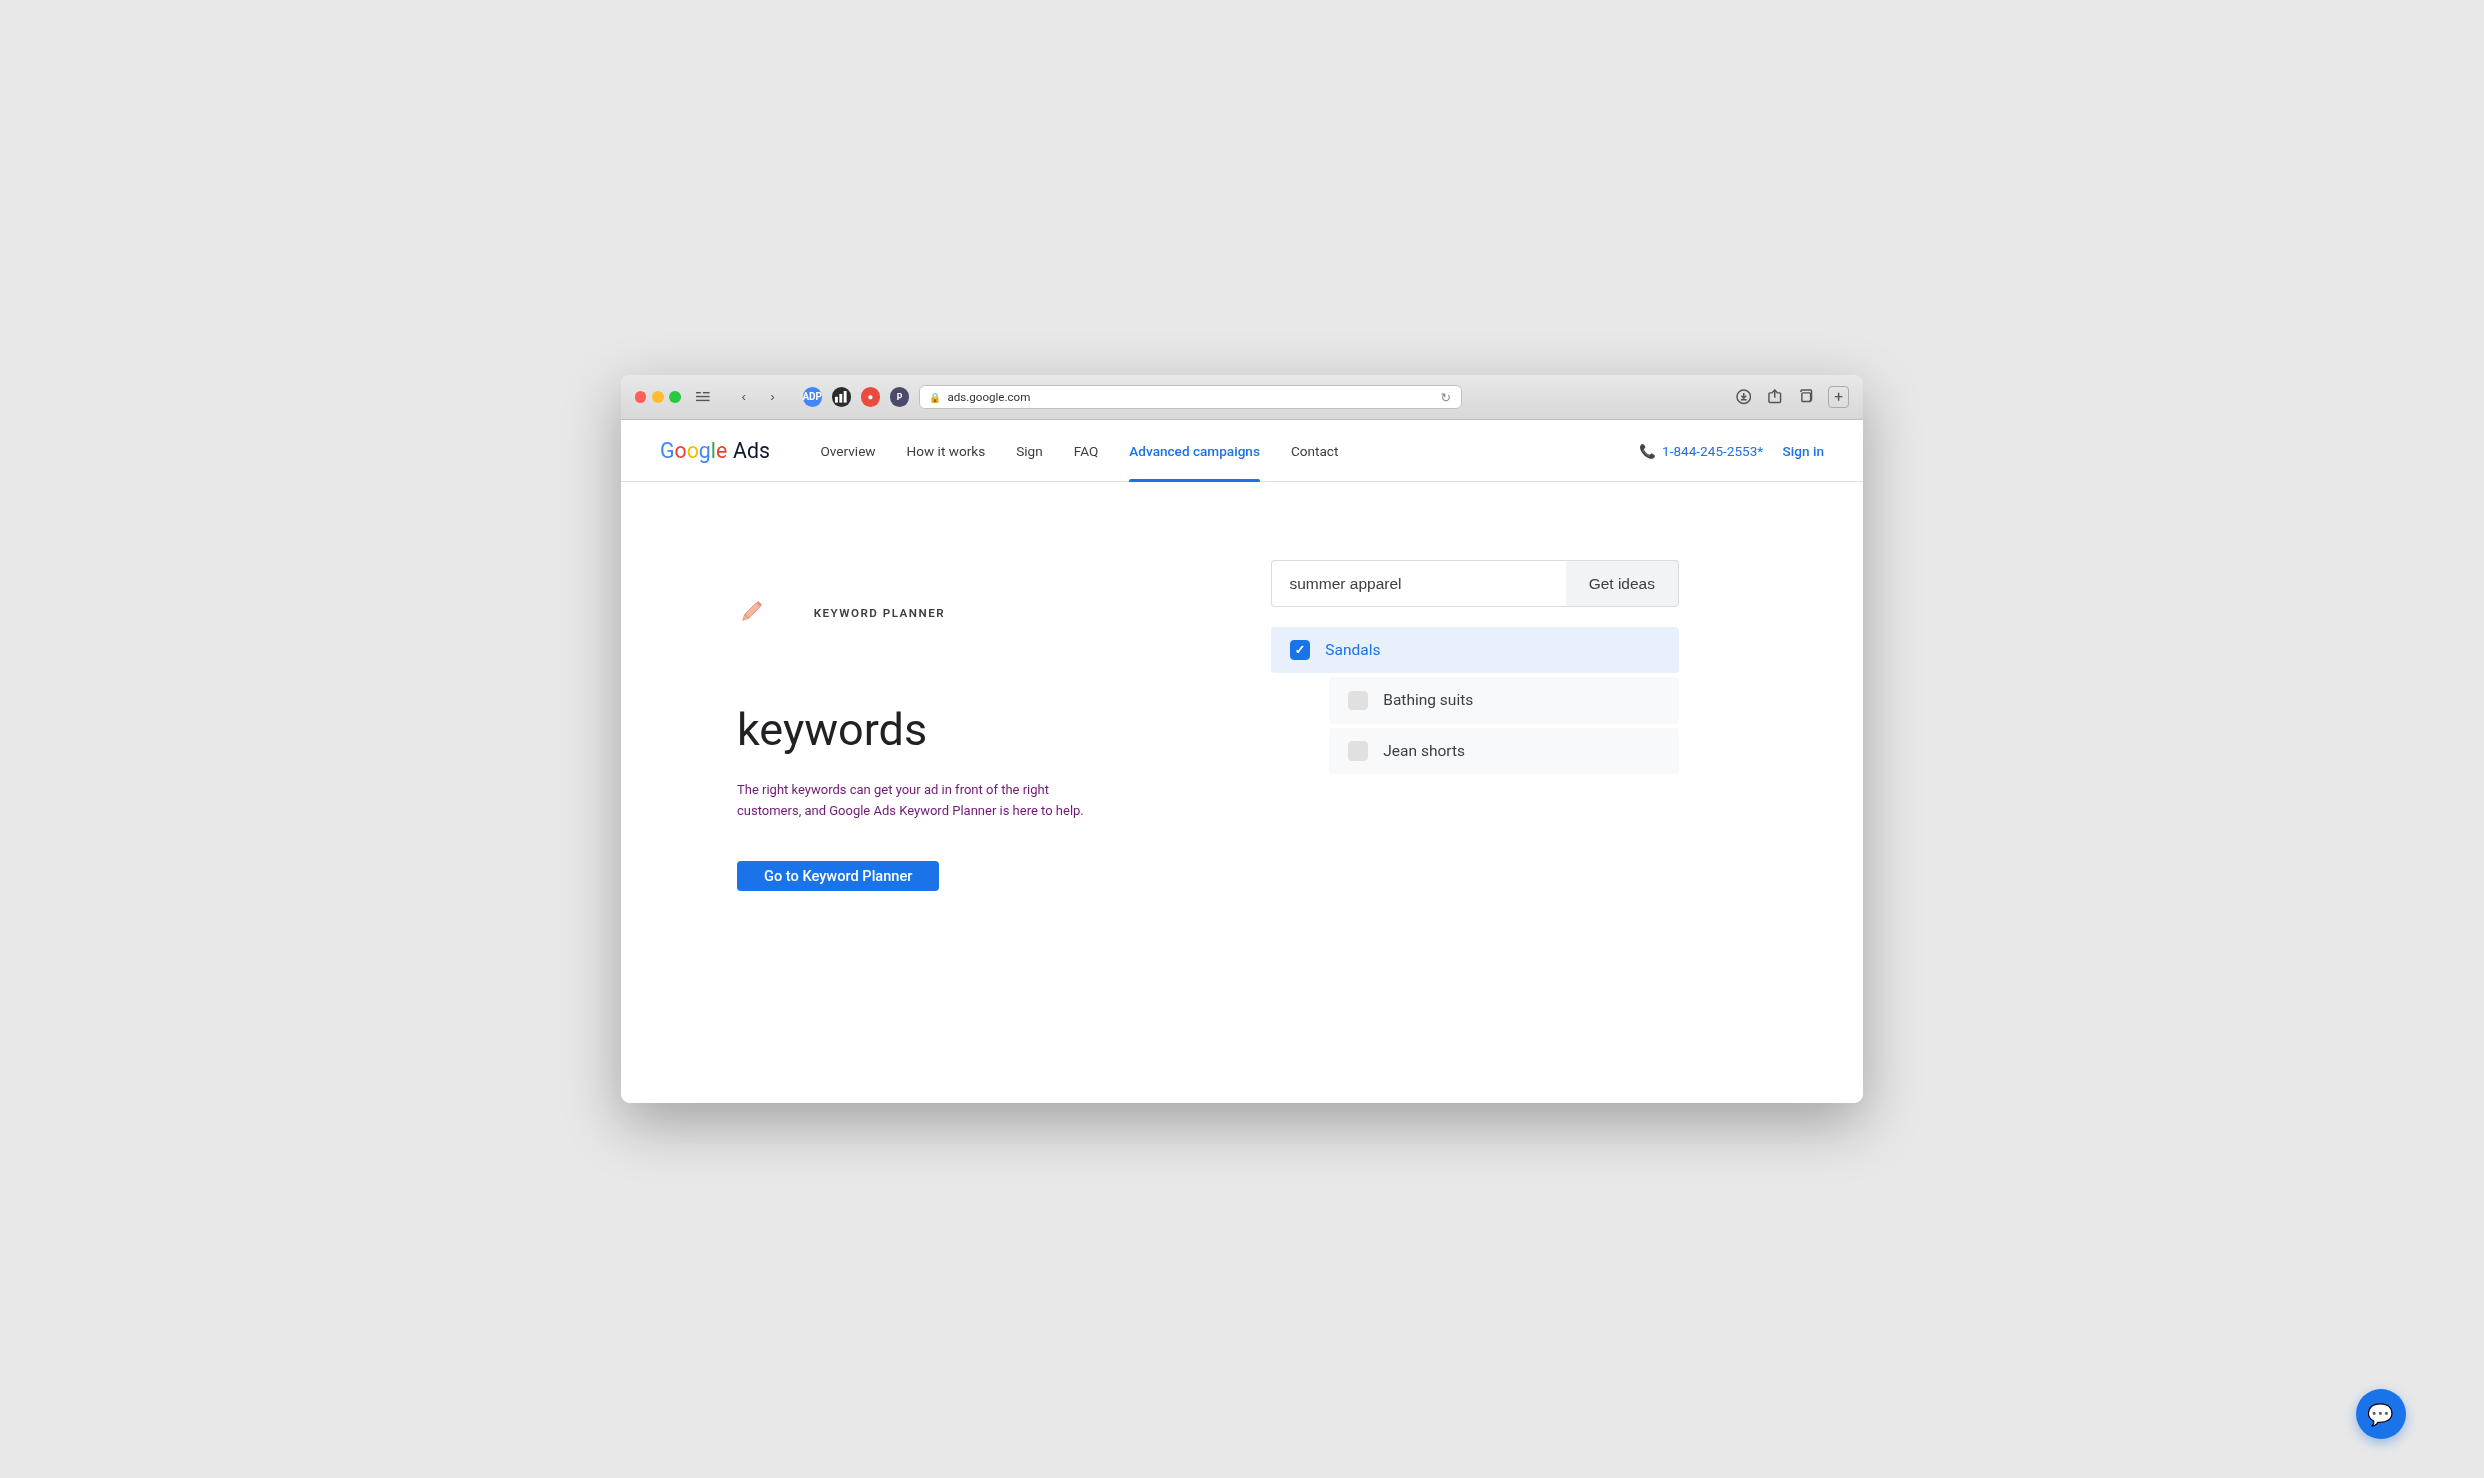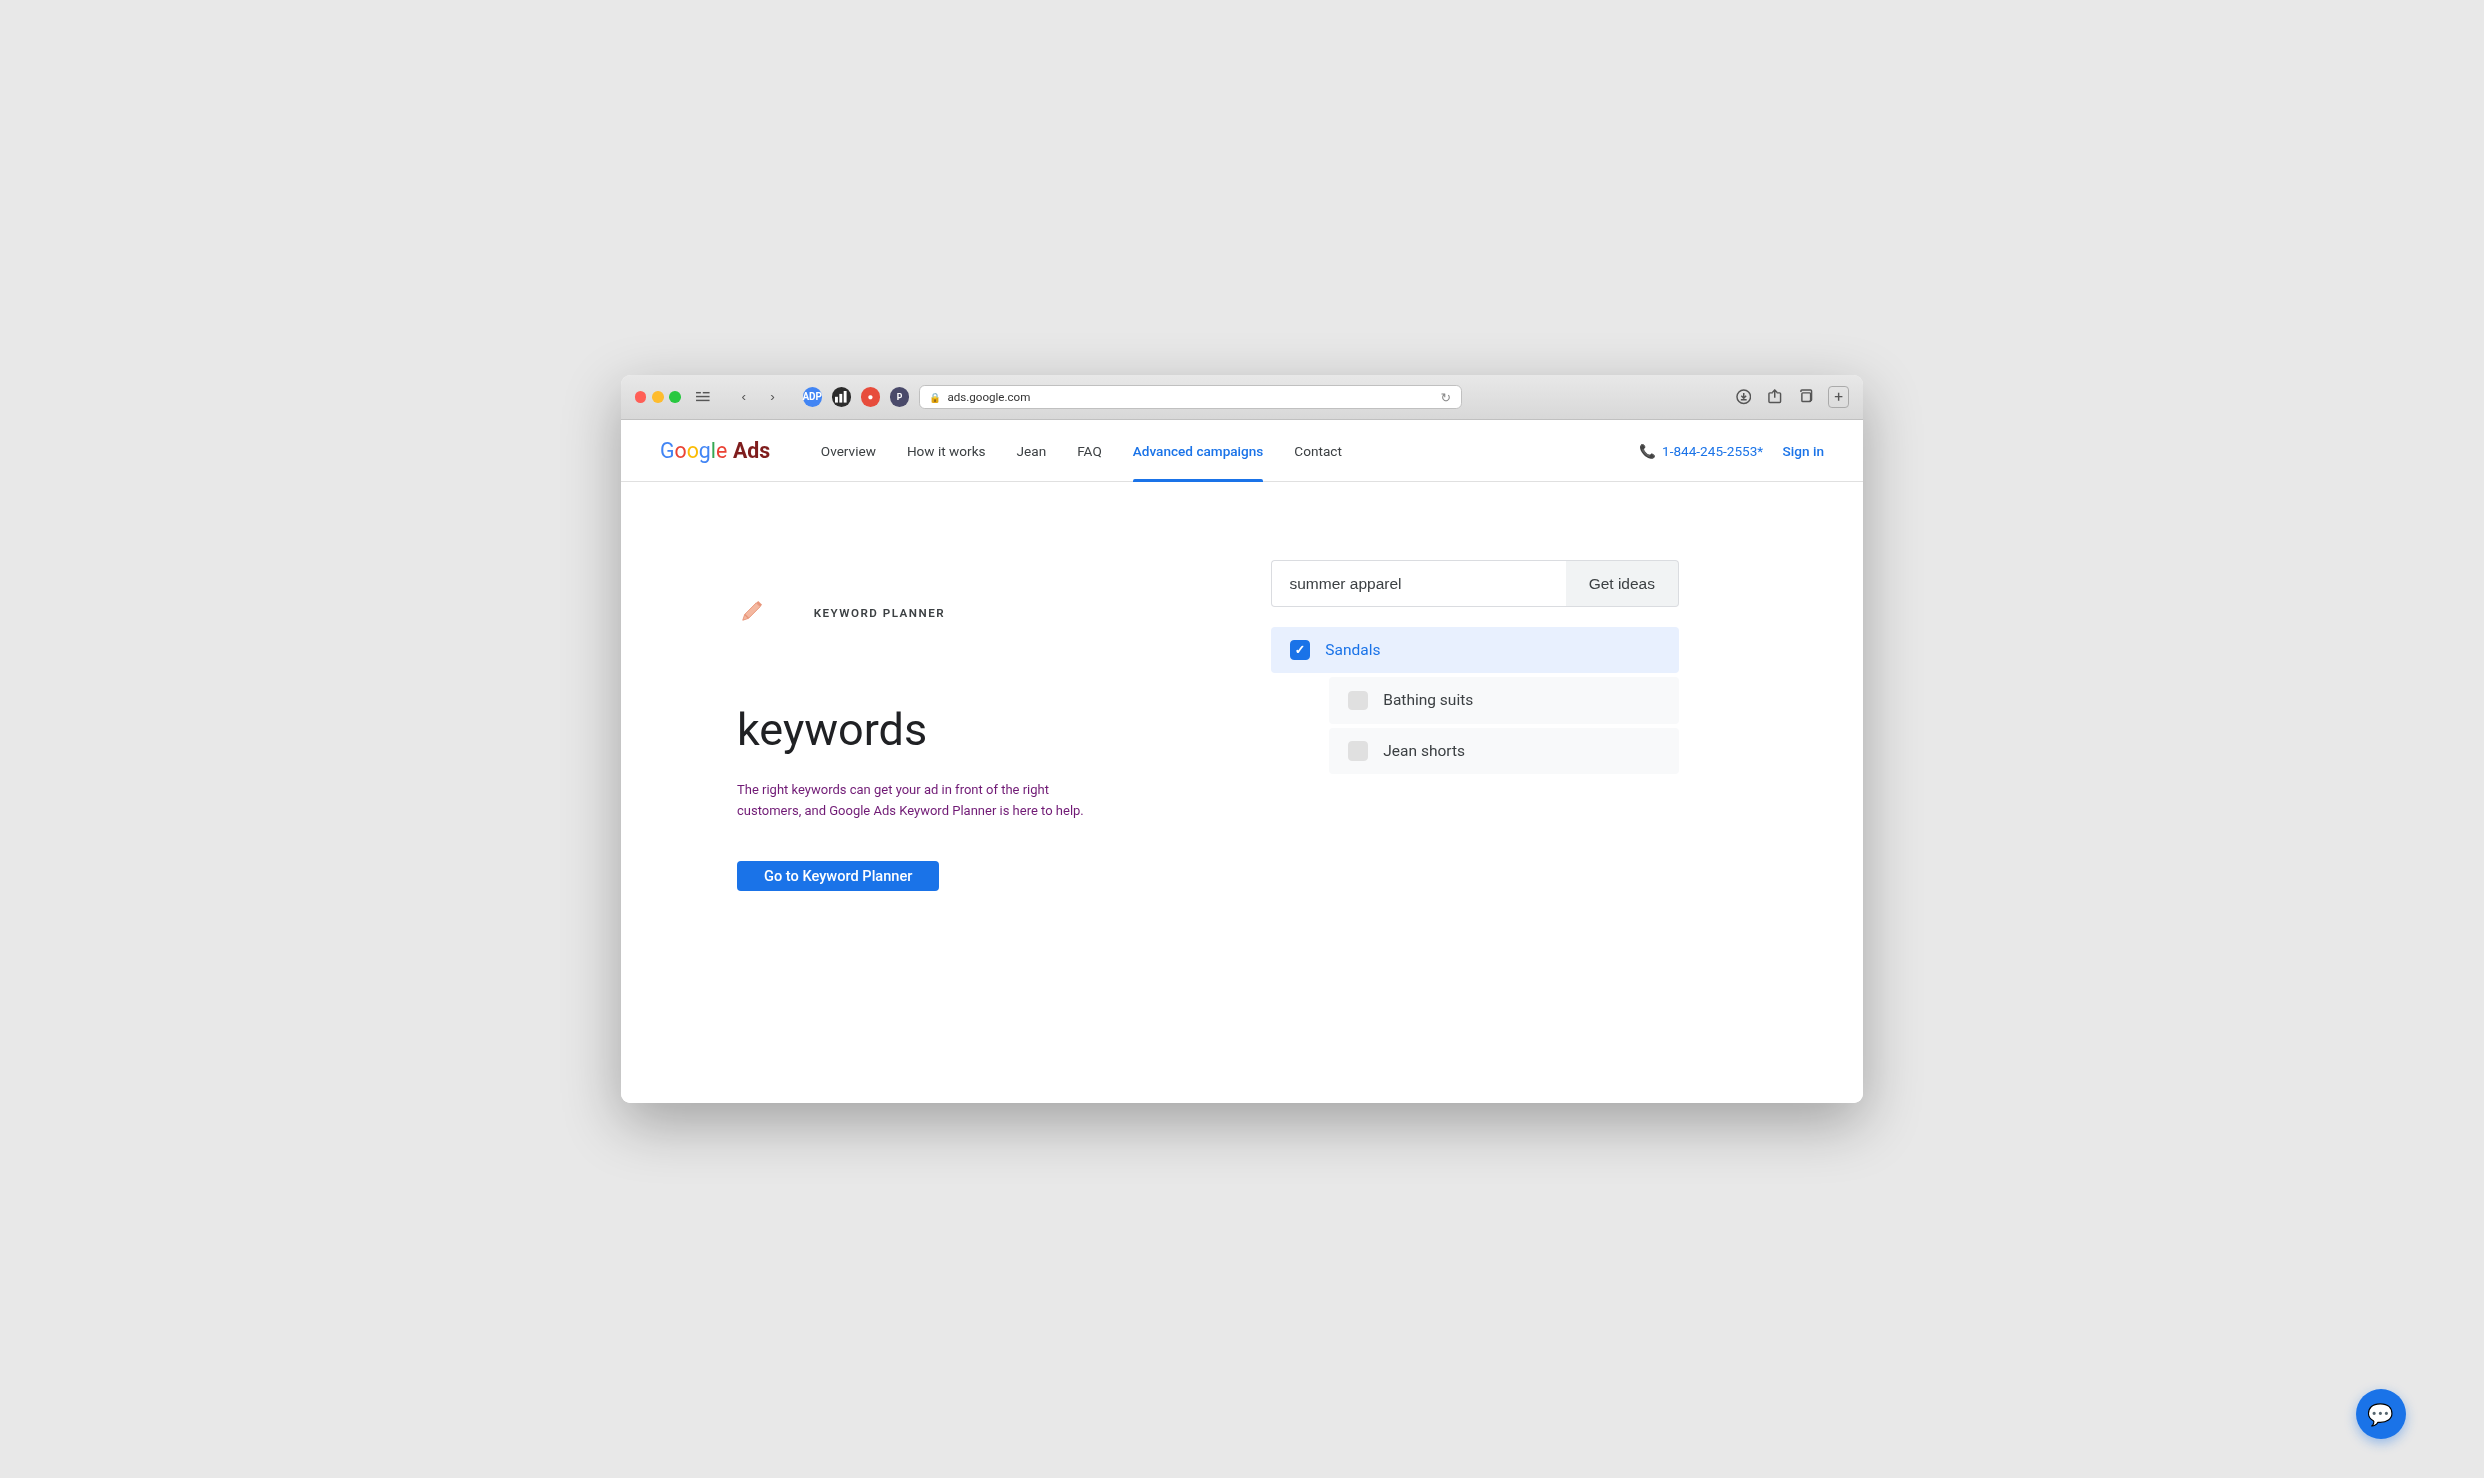--- a/index.html
+++ b/index.html
@@ -177,22 +177,22 @@
 
     .logo-g { color: #4285f4; }
     .logo-o1 { color: #ea4335; }
     .logo-o2 { color: #fbbc05; }
     .logo-g2 { color: #4285f4; }
     .logo-l { color: #34a853; }
     .logo-e { color: #ea4335; }
 
     .logo-ads {
       font-size: 21.3px;
-      color: #7f1d1d;
-      font-weight: 700;
+      color: #0f172a;
+      font-weight: 400;
       margin-left: 3.9px;
     }
 
     .nav-links {
       display: flex;
       align-items: center;
       gap: 0;
       flex: 1;
     }
 
@@ -525,21 +525,21 @@
       <a class="logo" href="#">
         <span>
           <span class="logo-g">G</span><span class="logo-o1">o</span><span class="logo-o2">o</span><span class="logo-g2">g</span><span class="logo-l">l</span><span class="logo-e">e</span>
         </span>
         <span class="logo-ads">Ads</span>
       </a>
 
       <div class="nav-links">
         <a class="nav-link">Overview</a>
         <a class="nav-link">How it works</a>
-        <a class="nav-link">Jean</a>
+        <a class="nav-link">Sign</a>
         <a class="nav-link">FAQ</a>
         <a class="nav-link active">Advanced campaigns</a>
         <a class="nav-link">Contact</a>
       </div>
 
       <div class="nav-right">
         <a class="phone-link">
           <span>📞</span>
           <span>1-844-245-2553*</span>
         </a>

